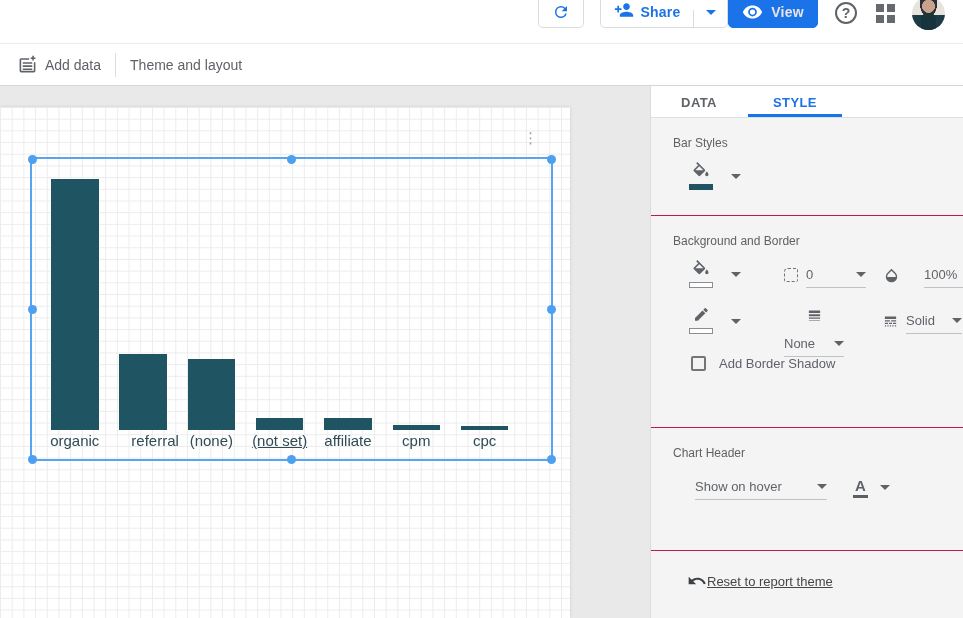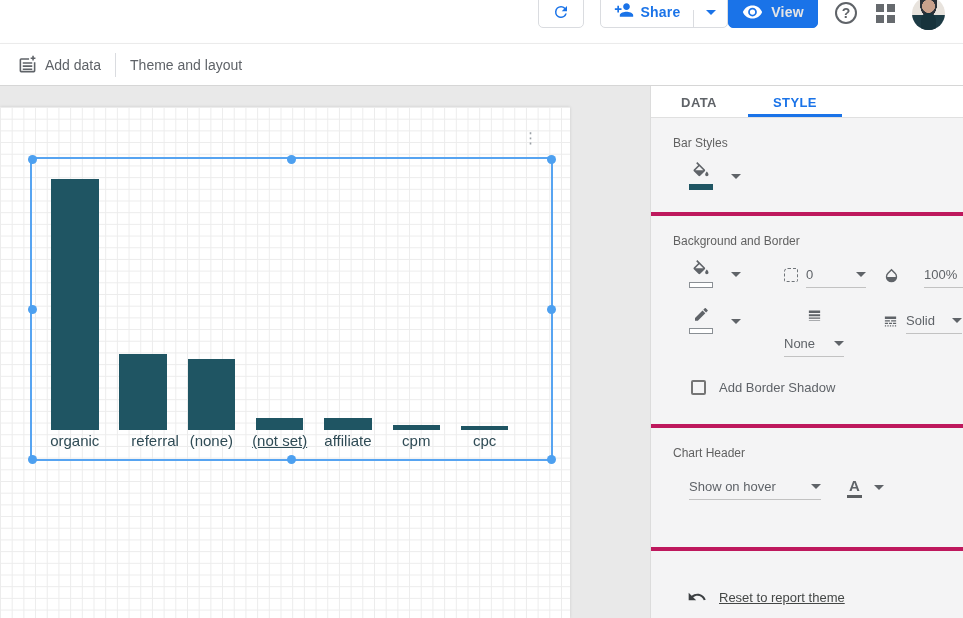--- a/index.html
+++ b/index.html
@@ -59,21 +59,21 @@
 
   
   .panel { position:absolute; left:650px; top:0; width:313px; height:532px; background:#f4f4f5;
     border-left:1px solid #dcdcdc; }
   .tabbar { position:absolute; left:0; top:0; width:313px; height:32px; background:#fff;
     border-bottom:1px solid #e0e0e0; display:flex; }
   .tab { width:96px; text-align:center; font-size:13px; font-weight:bold; letter-spacing:.4px;
     color:#5f6368; padding-top:9px; position:relative; }
   .tab.active { color:#1a73e8; }
   .tab.active:after { content:""; position:absolute; left:1px; right:1px; bottom:0; height:3px; background:#1a73e8; }
-  .section { position:absolute; left:0; width:313px; border-bottom:4px solid #be185d; }
+  .section { position:absolute; left:0; width:313px; border-bottom:1px solid #be185d; }
   .sec-title { position:absolute; left:22px; top:18px; font-size:12px; color:#616161; }
   .ctl-row { position:absolute; display:flex; align-items:center; }
   .select { display:flex; align-items:center; border-bottom:1px solid #c2c2c2; height:26px; }
   .select .val { font-size:13px; color:#5f6368; }
   .swatch-btn { display:flex; flex-direction:column; align-items:center; gap:2px; }
   .swatch { width:24px; height:6px; }
   .swatch.filled { background:#1f5563; }
   .swatch.empty { border:1px solid #8a8f94; background:#fff; }
   .checkbox { width:15px; height:15px; border:2px solid #757575; border-radius:2px; background:transparent; }
   .cb-label { font-size:13px; color:#5f6368; margin-left:13px; }
@@ -237,42 +237,42 @@
       <div class="ctl-row" style="left:232px;top:92px;gap:8px;">
         <svg width="15" height="15" viewBox="0 0 24 24">
           <path fill="#5f6368" d="M3 16h5v-2H3v2zm6.5 0h5v-2h-5v2zm6.5 0h5v-2h-5v2zM3 20h2v-2H3v2zm4 0h2v-2H7v2zm4 0h2v-2h-2v2zm4 0h2v-2h-2v2zm4 0h2v-2h-2v2zM3 12h8v-2H3v2zm10 0h8v-2h-8v2zM3 4v4h18V4H3z"></path>
         </svg>
         <div class="select" style="width:56px;">
           <span class="val">Solid</span>
           <span class="caret" style="margin-left:auto;"></span>
         </div>
       </div>
 
-      <div class="ctl-row" style="left:40px;top:164px;align-items:center;">
+      <div class="ctl-row" style="left:40px;top:140px;align-items:center;">
         <div class="checkbox"></div>
         <span class="cb-label">Add Border Shadow</span>
       </div>
     </div>
 
     <div class="section" style="top:342px;height:123px;">
       <div class="sec-title">Chart Header</div>
-      <div class="ctl-row" style="left:38px;top:46px;gap:26px;">
+      <div class="ctl-row" style="left:44px;top:46px;gap:26px;">
         <div class="select" style="width:132px;">
           <span class="val">Show on hover</span>
           <span class="caret" style="margin-left:auto;"></span>
         </div>
         <div style="display:flex;align-items:center;gap:12px;">
           <span class="a-btn">A</span>
           <span class="caret"></span>
         </div>
       </div>
     </div>
 
     <div class="section" style="top:465px;height:67px;border-bottom:none;">
-      <div class="ctl-row" style="left:36px;top:36px;gap:12px;">
+      <div class="ctl-row" style="left:36px;top:20px;">
         <svg width="20" height="20" viewBox="0 0 24 24">
           <path fill="#3c4043" d="M12.5 8c-2.65 0-5.05.99-6.9 2.6L2 7v9h9l-3.62-3.62c1.39-1.16 3.16-1.88 5.12-1.88 3.54 0 6.55 2.31 7.6 5.5l2.37-.78C21.08 11.03 17.15 8 12.5 8z"></path>
         </svg>
         <span class="footer-link">Reset to report theme</span>
       </div>
     </div>
   </div>
 </div>
 
 </body></html>

